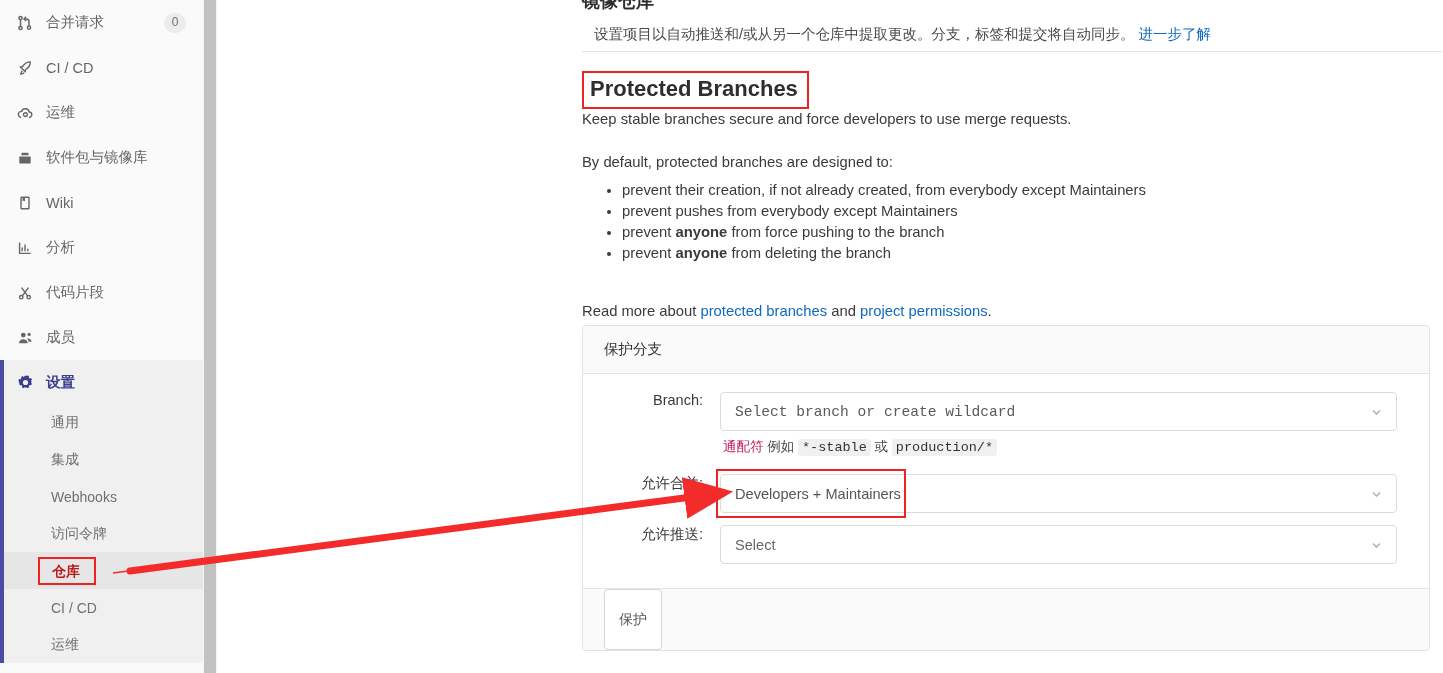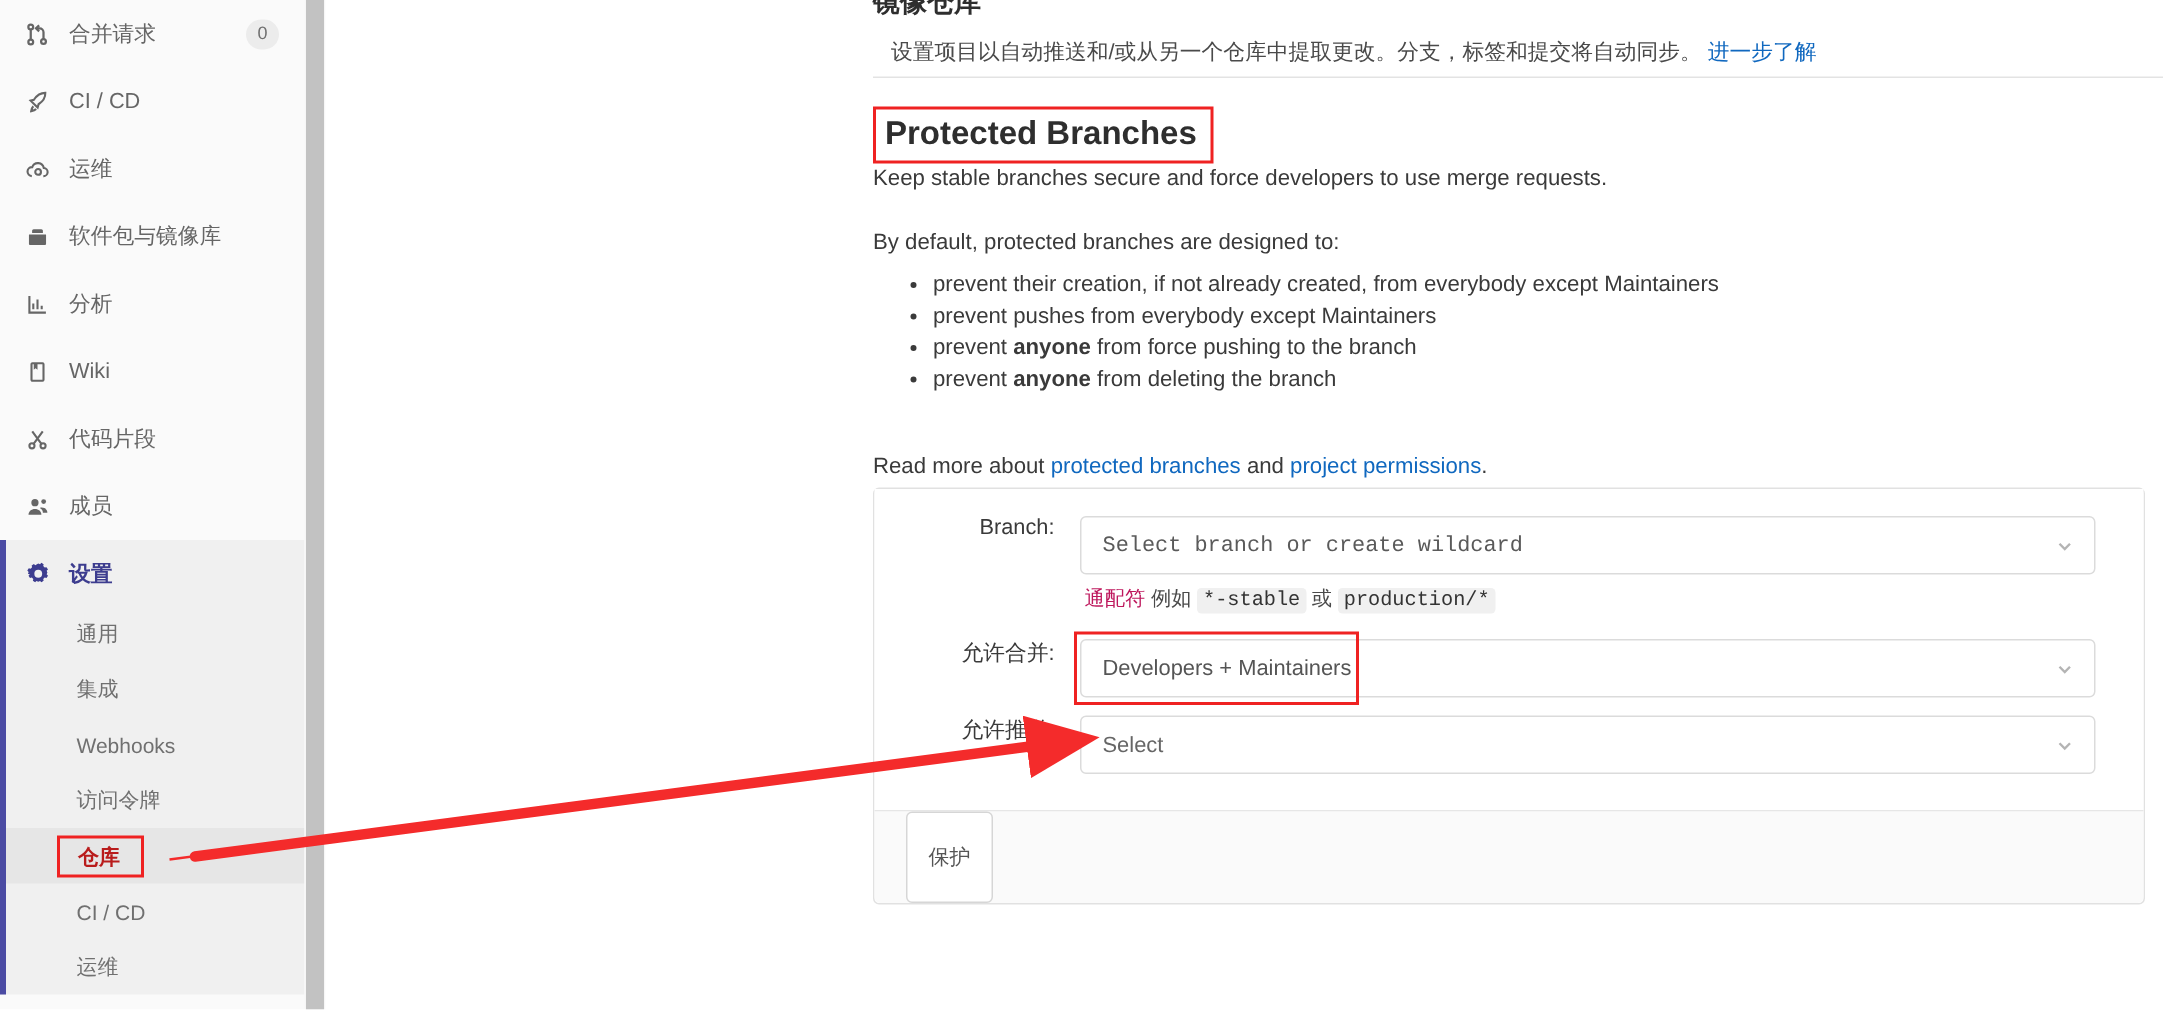--- a/index.html
+++ b/index.html
@@ -333,35 +333,35 @@
             <path d="M2.3 6.4h11.4v6.3a.7.7 0 01-.7.7H3a.7.7 0 01-.7-.7V6.4z"></path>
             <path d="M5.4 2.8h5.2a1 1 0 011 1v1.5H4.4V3.8a1 1 0 011-1z"></path>
           </svg>
         </span>
         <span>软件包与镜像库</span>
       </div>
 
       <div class="nav-item">
         <span class="ic">
           <svg width="16" height="16" viewBox="0 0 16 16" fill="none" stroke="currentColor" stroke-width="1.4">
+            <rect x="4" y="2.2" width="8" height="11.6" rx="0.6"></rect>
+            <path d="M8 2.2v4.3l-1.3-1-1.2 1V2.2" fill="currentColor" stroke="none"></path>
+          </svg>
+        </span>
+        <span>Wiki</span>
+      </div>
+
+      <div class="nav-item">
+        <span class="ic">
+          <svg width="16" height="16" viewBox="0 0 16 16" fill="none" stroke="currentColor" stroke-width="1.4">
             <path d="M2.6 2.4v11h11"></path>
             <path d="M5.2 11.2V7.4M8 11.2V4.6M10.8 11.2V8.8"></path>
           </svg>
         </span>
         <span>分析</span>
-      </div>
-
-      <div class="nav-item">
-        <span class="ic">
-          <svg width="16" height="16" viewBox="0 0 16 16" fill="none" stroke="currentColor" stroke-width="1.4">
-            <rect x="4" y="2.2" width="8" height="11.6" rx="0.6"></rect>
-            <path d="M8 2.2v4.3l-1.3-1-1.2 1V2.2" fill="currentColor" stroke="none"></path>
-          </svg>
-        </span>
-        <span>Wiki</span>
       </div>
 
       <div class="nav-item">
         <span class="ic">
           <svg width="16" height="16" viewBox="0 0 16 16" fill="none" stroke="currentColor" stroke-width="1.4">
             <circle cx="4.3" cy="12.2" r="1.7"></circle>
               <circle cx="11.7" cy="12.2" r="1.7"></circle>
             <path d="M5.4 10.9L11.5 2.6M10.6 10.9L4.5 2.6"></path>
           </svg>
         </span>
@@ -451,20 +451,21 @@
         <li>
           <span>prevent </span><b>anyone</b><span> from deleting the branch</span>
         </li>
       </ul>
 
       <div id="read-more">
         <span>Read more about </span><a href="#">protected branches</a><span> and </span><a href="#">project permissions</a><span>.</span>
       </div>
 
       <div id="panel">
+        <div id="panel-head">保护分支</div>
 
         <div id="panel-body">
 
           <div class="form-row">
             <div class="lbl">Branch:</div>
             <div class="field-col">
               <div class="ctl mono">
                 <span>Select branch or create wildcard</span>
                 <span class="chev">
                   <svg width="13" height="13" viewBox="0 0 13 13" fill="none" stroke="currentColor" stroke-width="1.6">

